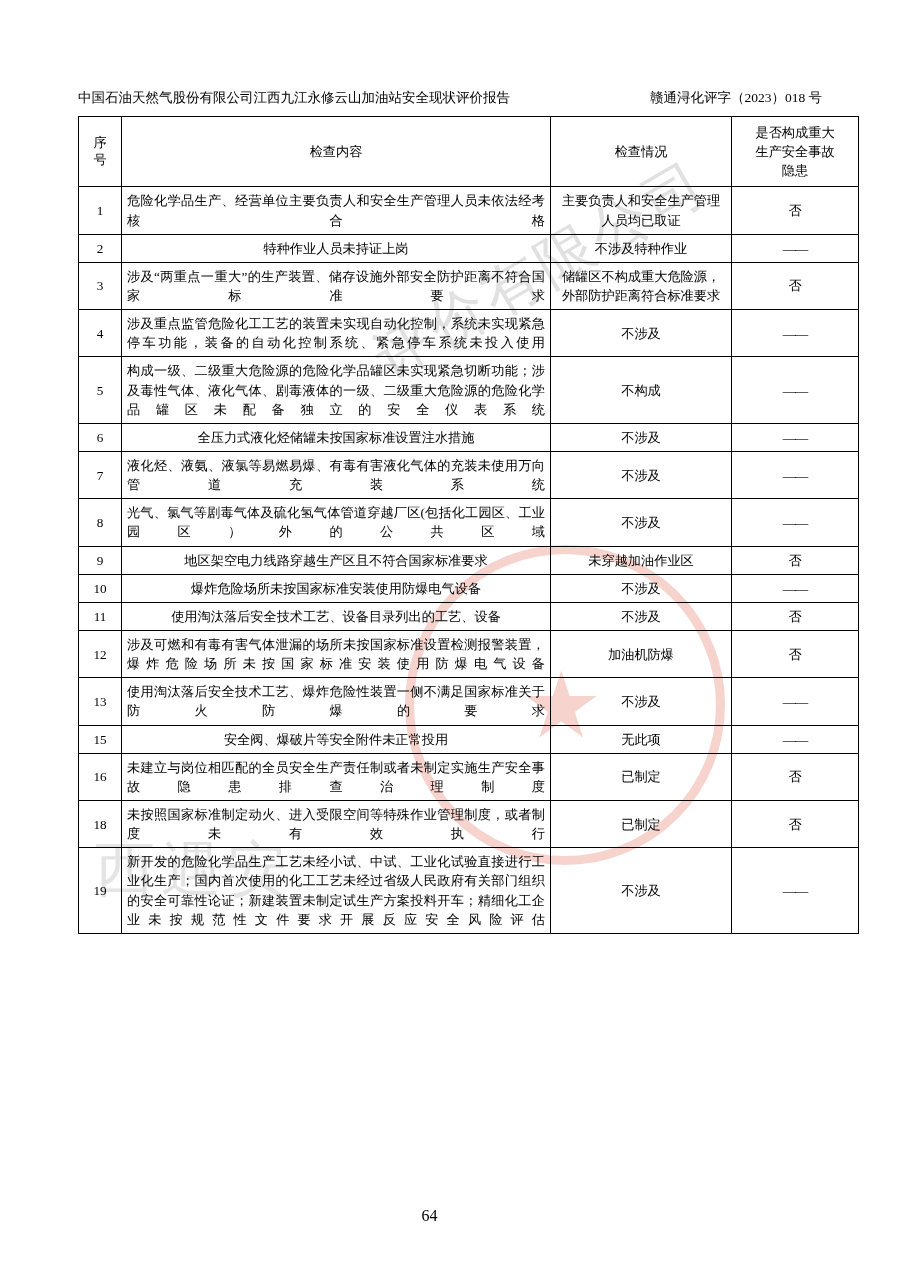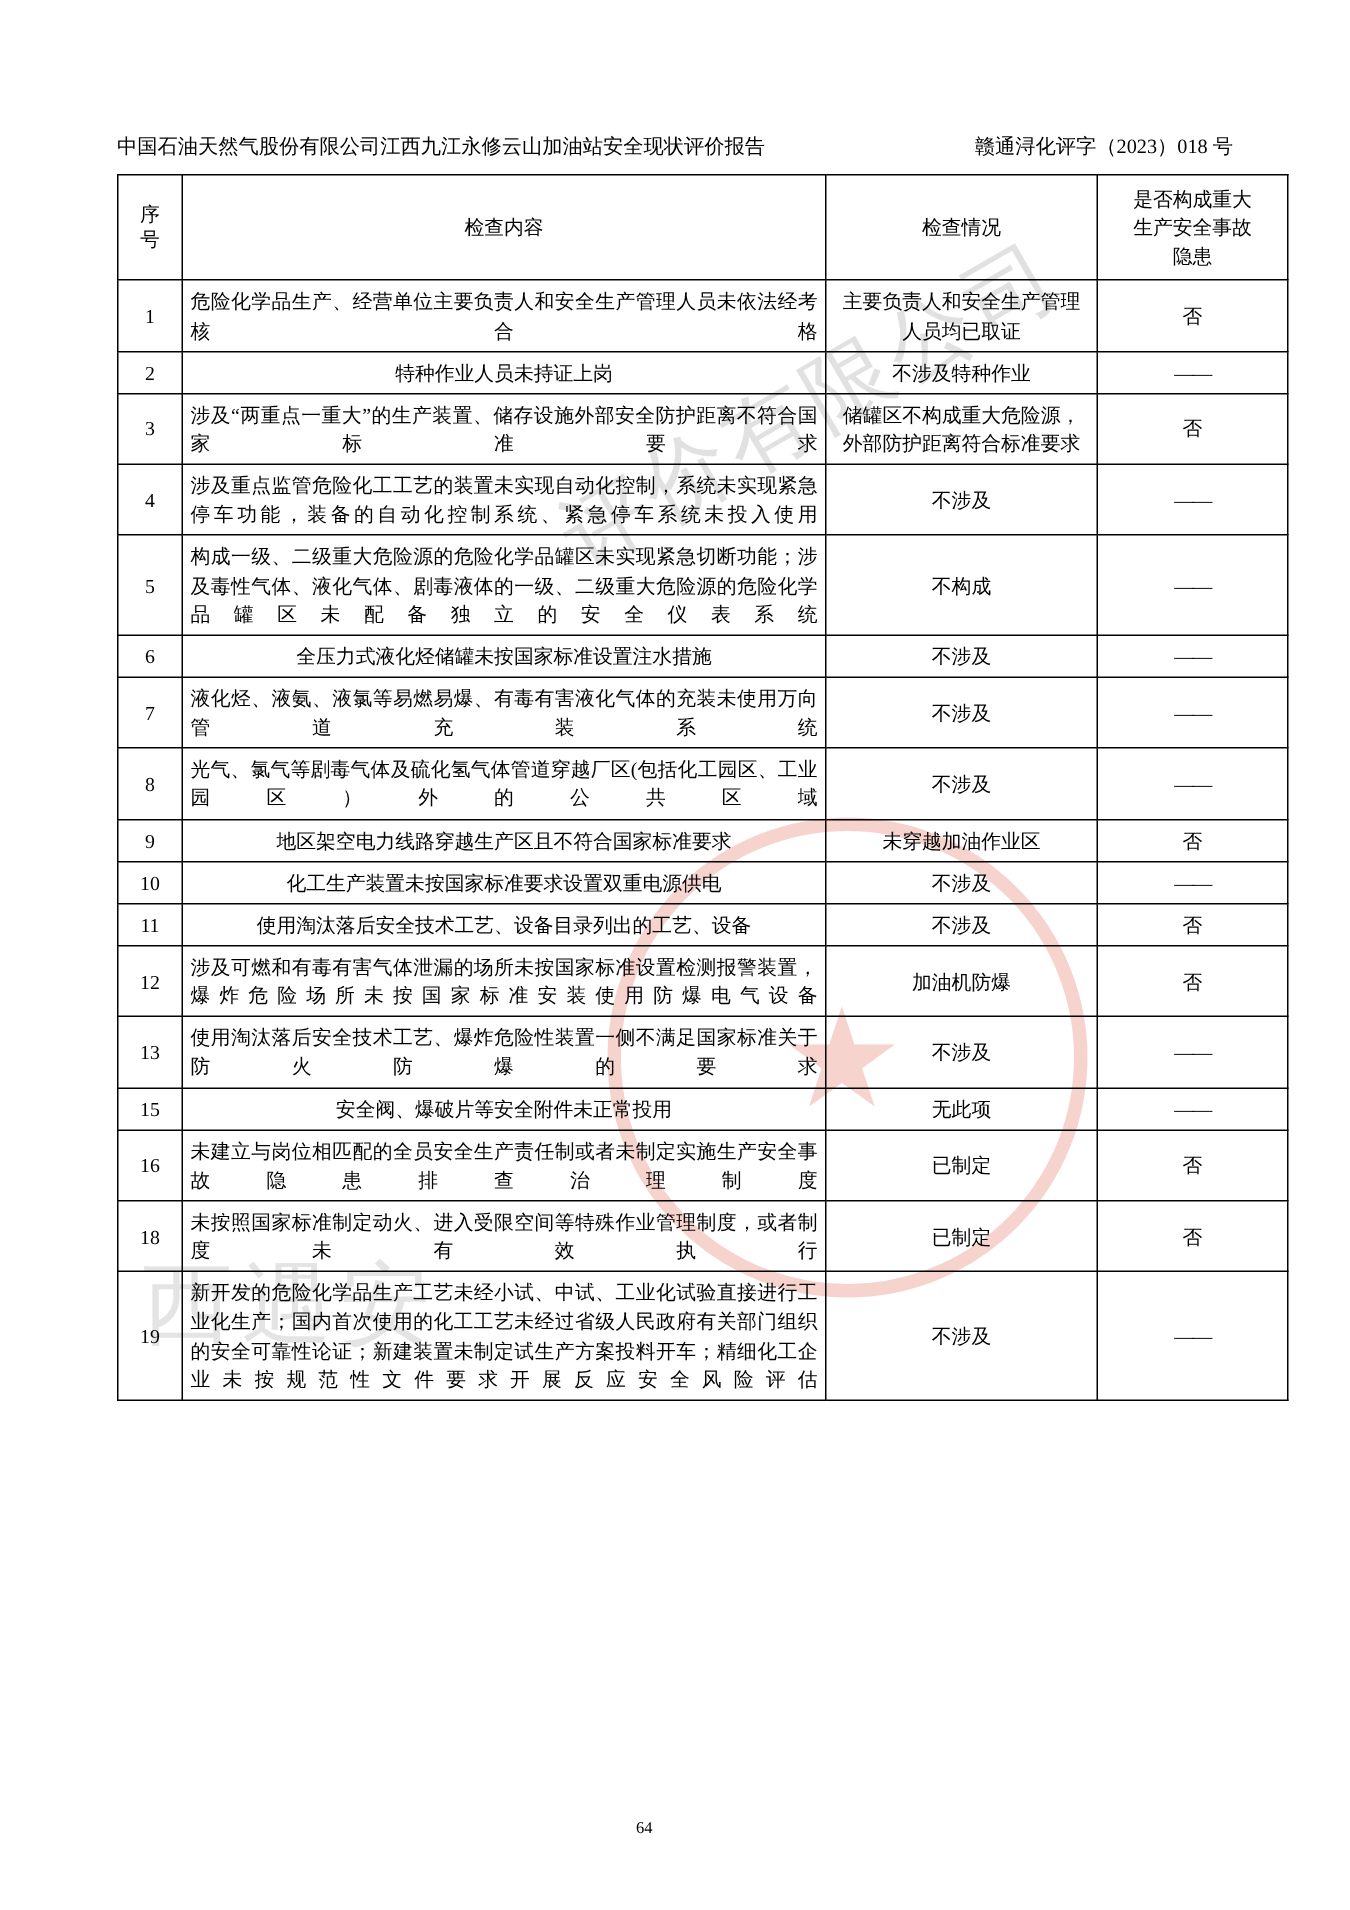--- a/index.html
+++ b/index.html
@@ -129,21 +129,21 @@
     letter-spacing: -1px;
   }
 
   
   .footer {
     position: absolute;
     left: 0;
     bottom: 48px;
     width: 859px;
     text-align: center;
-    font-size: 11px;
+    font-size: 16px;
     z-index: 2;
   }
 </style>
 </head>
 <body>
 
 <div class="page">
 
   <div class="watermark">
     <div class="wm-ring"></div>
@@ -223,21 +223,21 @@
         <td class="col-major dash">——</td>
       </tr>
       <tr>
         <td class="col-no">9</td>
         <td class="col-content">地区架空电力线路穿越生产区且不符合国家标准要求</td>
         <td class="col-status">未穿越加油作业区</td>
         <td class="col-major">否</td>
       </tr>
       <tr>
         <td class="col-no">10</td>
-        <td class="col-content">化工生产装置未按国家标准要求设置双重电源供电</td>
+        <td class="col-content">爆炸危险场所未按国家标准安装使用防爆电气设备</td>
         <td class="col-status">不涉及</td>
         <td class="col-major dash">——</td>
       </tr>
       <tr>
         <td class="col-no">11</td>
         <td class="col-content">使用淘汰落后安全技术工艺、设备目录列出的工艺、设备</td>
         <td class="col-status">不涉及</td>
         <td class="col-major">否</td>
       </tr>
       <tr>

